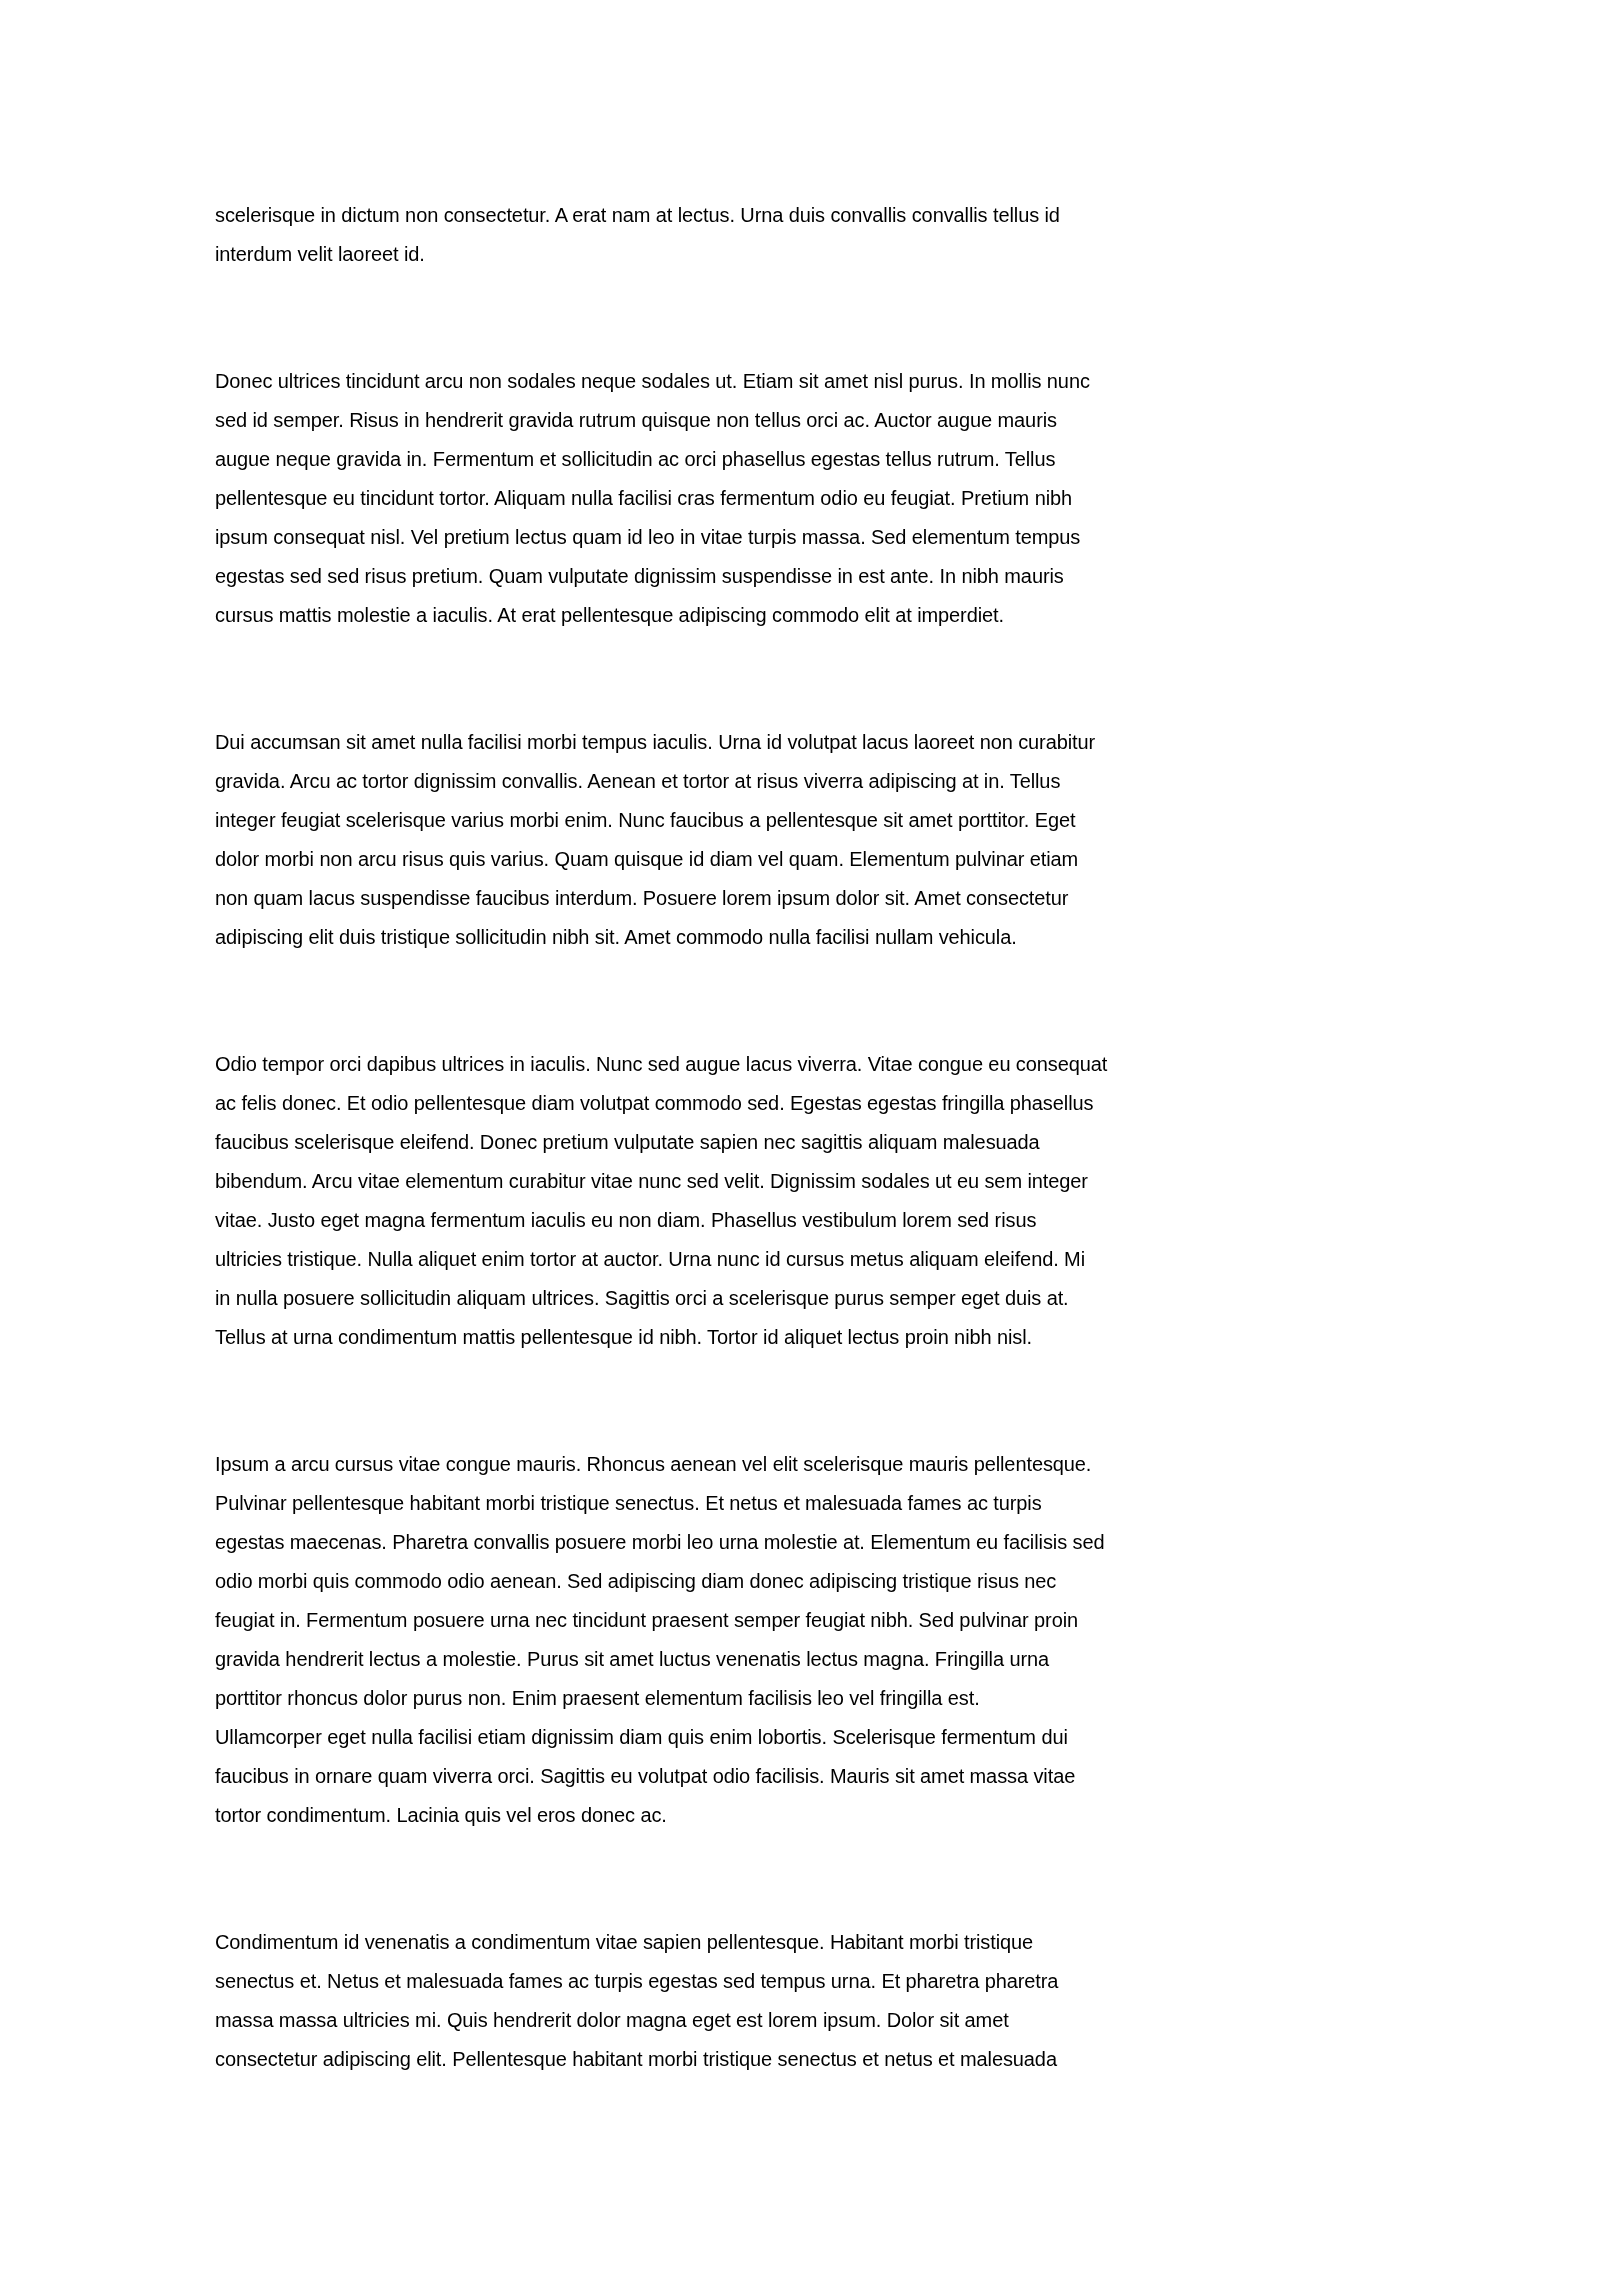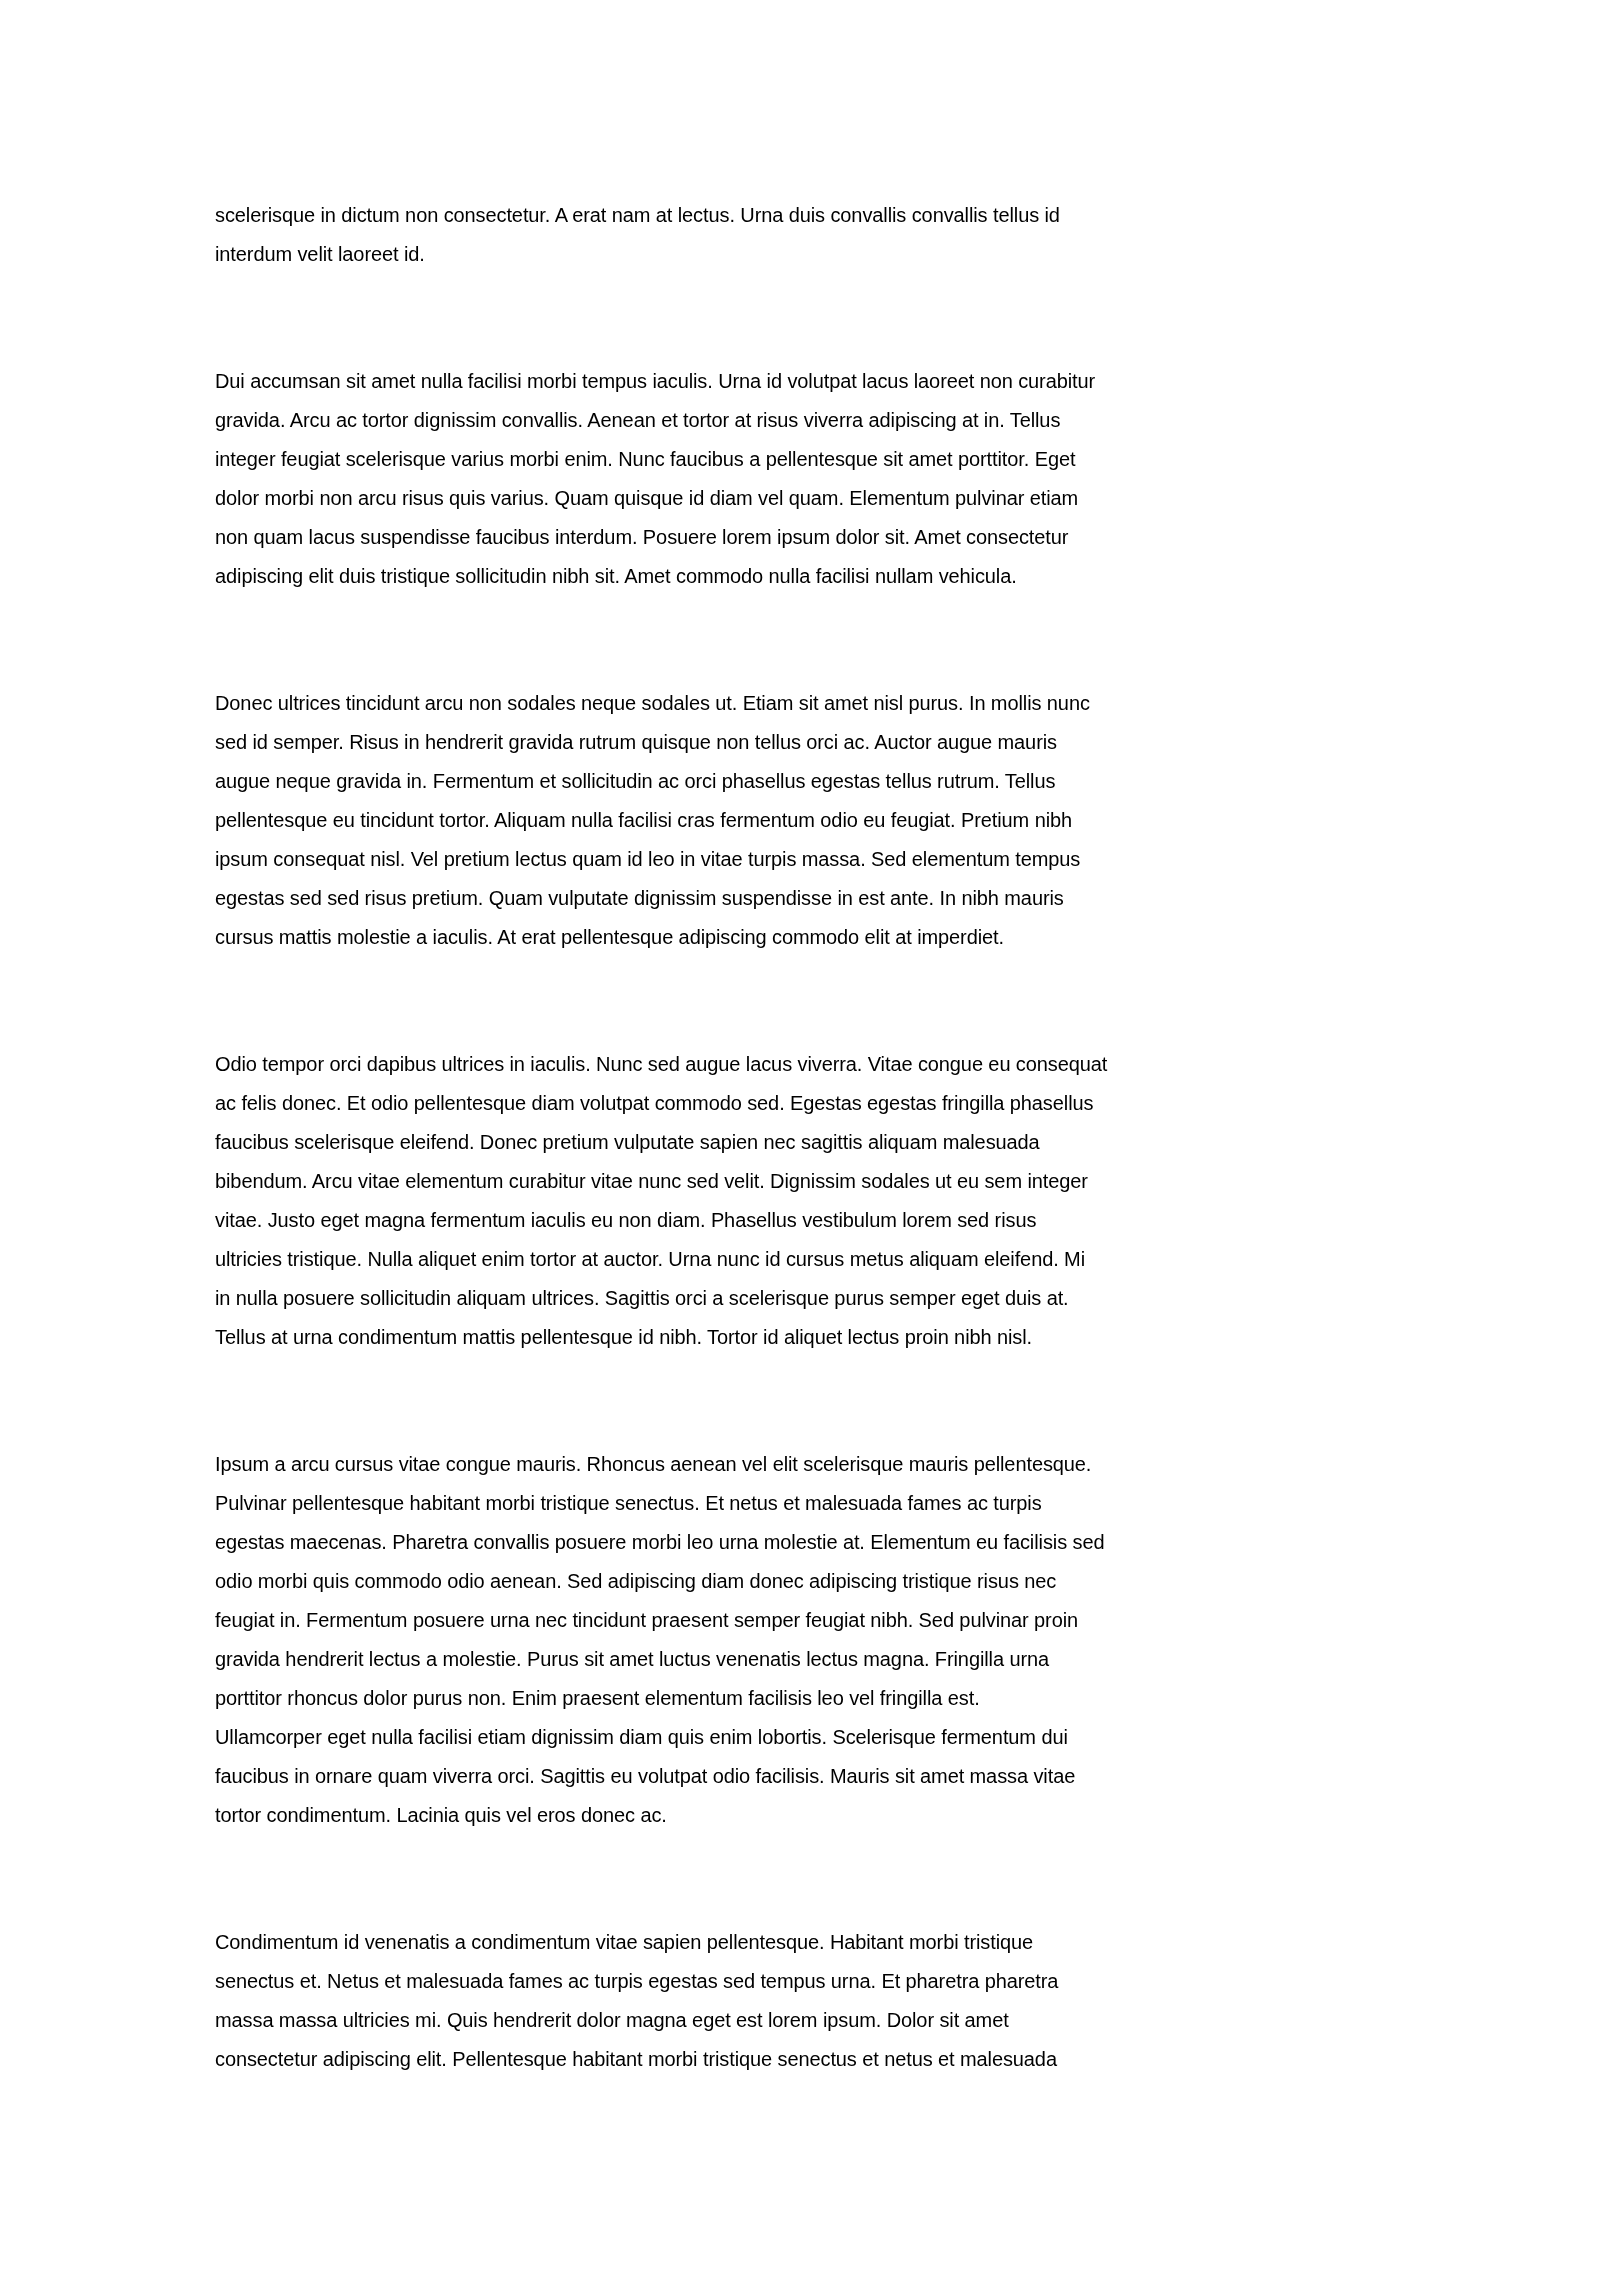--- a/index.html
+++ b/index.html
@@ -32,33 +32,33 @@
     text-align: left;
   }
 </style>
 </head>
 <body>
 
 <div class="page">
   <div class="doc-content">
     <p class="para">scelerisque in dictum non consectetur. A erat nam at lectus. Urna duis convallis convallis tellus id
 interdum velit laoreet id.</p>
-    <p class="para">Dui accumsan sit amet nulla facilisi morbi tempus iaculis. Urna id volutpat lacus laoreet non curabitur
-gravida. Arcu ac tortor dignissim convallis. Aenean et tortor at risus viverra adipiscing at in. Tellus
-integer feugiat scelerisque varius morbi enim. Nunc faucibus a pellentesque sit amet porttitor. Eget
-dolor morbi non arcu risus quis varius. Quam quisque id diam vel quam. Elementum pulvinar etiam
-non quam lacus suspendisse faucibus interdum. Posuere lorem ipsum dolor sit. Amet consectetur
-adipiscing elit duis tristique sollicitudin nibh sit. Amet commodo nulla facilisi nullam vehicula.</p>
     <p class="para">Donec ultrices tincidunt arcu non sodales neque sodales ut. Etiam sit amet nisl purus. In mollis nunc
 sed id semper. Risus in hendrerit gravida rutrum quisque non tellus orci ac. Auctor augue mauris
 augue neque gravida in. Fermentum et sollicitudin ac orci phasellus egestas tellus rutrum. Tellus
 pellentesque eu tincidunt tortor. Aliquam nulla facilisi cras fermentum odio eu feugiat. Pretium nibh
 ipsum consequat nisl. Vel pretium lectus quam id leo in vitae turpis massa. Sed elementum tempus
 egestas sed sed risus pretium. Quam vulputate dignissim suspendisse in est ante. In nibh mauris
 cursus mattis molestie a iaculis. At erat pellentesque adipiscing commodo elit at imperdiet.</p>
+    <p class="para">Dui accumsan sit amet nulla facilisi morbi tempus iaculis. Urna id volutpat lacus laoreet non curabitur
+gravida. Arcu ac tortor dignissim convallis. Aenean et tortor at risus viverra adipiscing at in. Tellus
+integer feugiat scelerisque varius morbi enim. Nunc faucibus a pellentesque sit amet porttitor. Eget
+dolor morbi non arcu risus quis varius. Quam quisque id diam vel quam. Elementum pulvinar etiam
+non quam lacus suspendisse faucibus interdum. Posuere lorem ipsum dolor sit. Amet consectetur
+adipiscing elit duis tristique sollicitudin nibh sit. Amet commodo nulla facilisi nullam vehicula.</p>
     <p class="para">Odio tempor orci dapibus ultrices in iaculis. Nunc sed augue lacus viverra. Vitae congue eu consequat
 ac felis donec. Et odio pellentesque diam volutpat commodo sed. Egestas egestas fringilla phasellus
 faucibus scelerisque eleifend. Donec pretium vulputate sapien nec sagittis aliquam malesuada
 bibendum. Arcu vitae elementum curabitur vitae nunc sed velit. Dignissim sodales ut eu sem integer
 vitae. Justo eget magna fermentum iaculis eu non diam. Phasellus vestibulum lorem sed risus
 ultricies tristique. Nulla aliquet enim tortor at auctor. Urna nunc id cursus metus aliquam eleifend. Mi
 in nulla posuere sollicitudin aliquam ultrices. Sagittis orci a scelerisque purus semper eget duis at.
 Tellus at urna condimentum mattis pellentesque id nibh. Tortor id aliquet lectus proin nibh nisl.</p>
     <p class="para">Ipsum a arcu cursus vitae congue mauris. Rhoncus aenean vel elit scelerisque mauris pellentesque.
 Pulvinar pellentesque habitant morbi tristique senectus. Et netus et malesuada fames ac turpis

